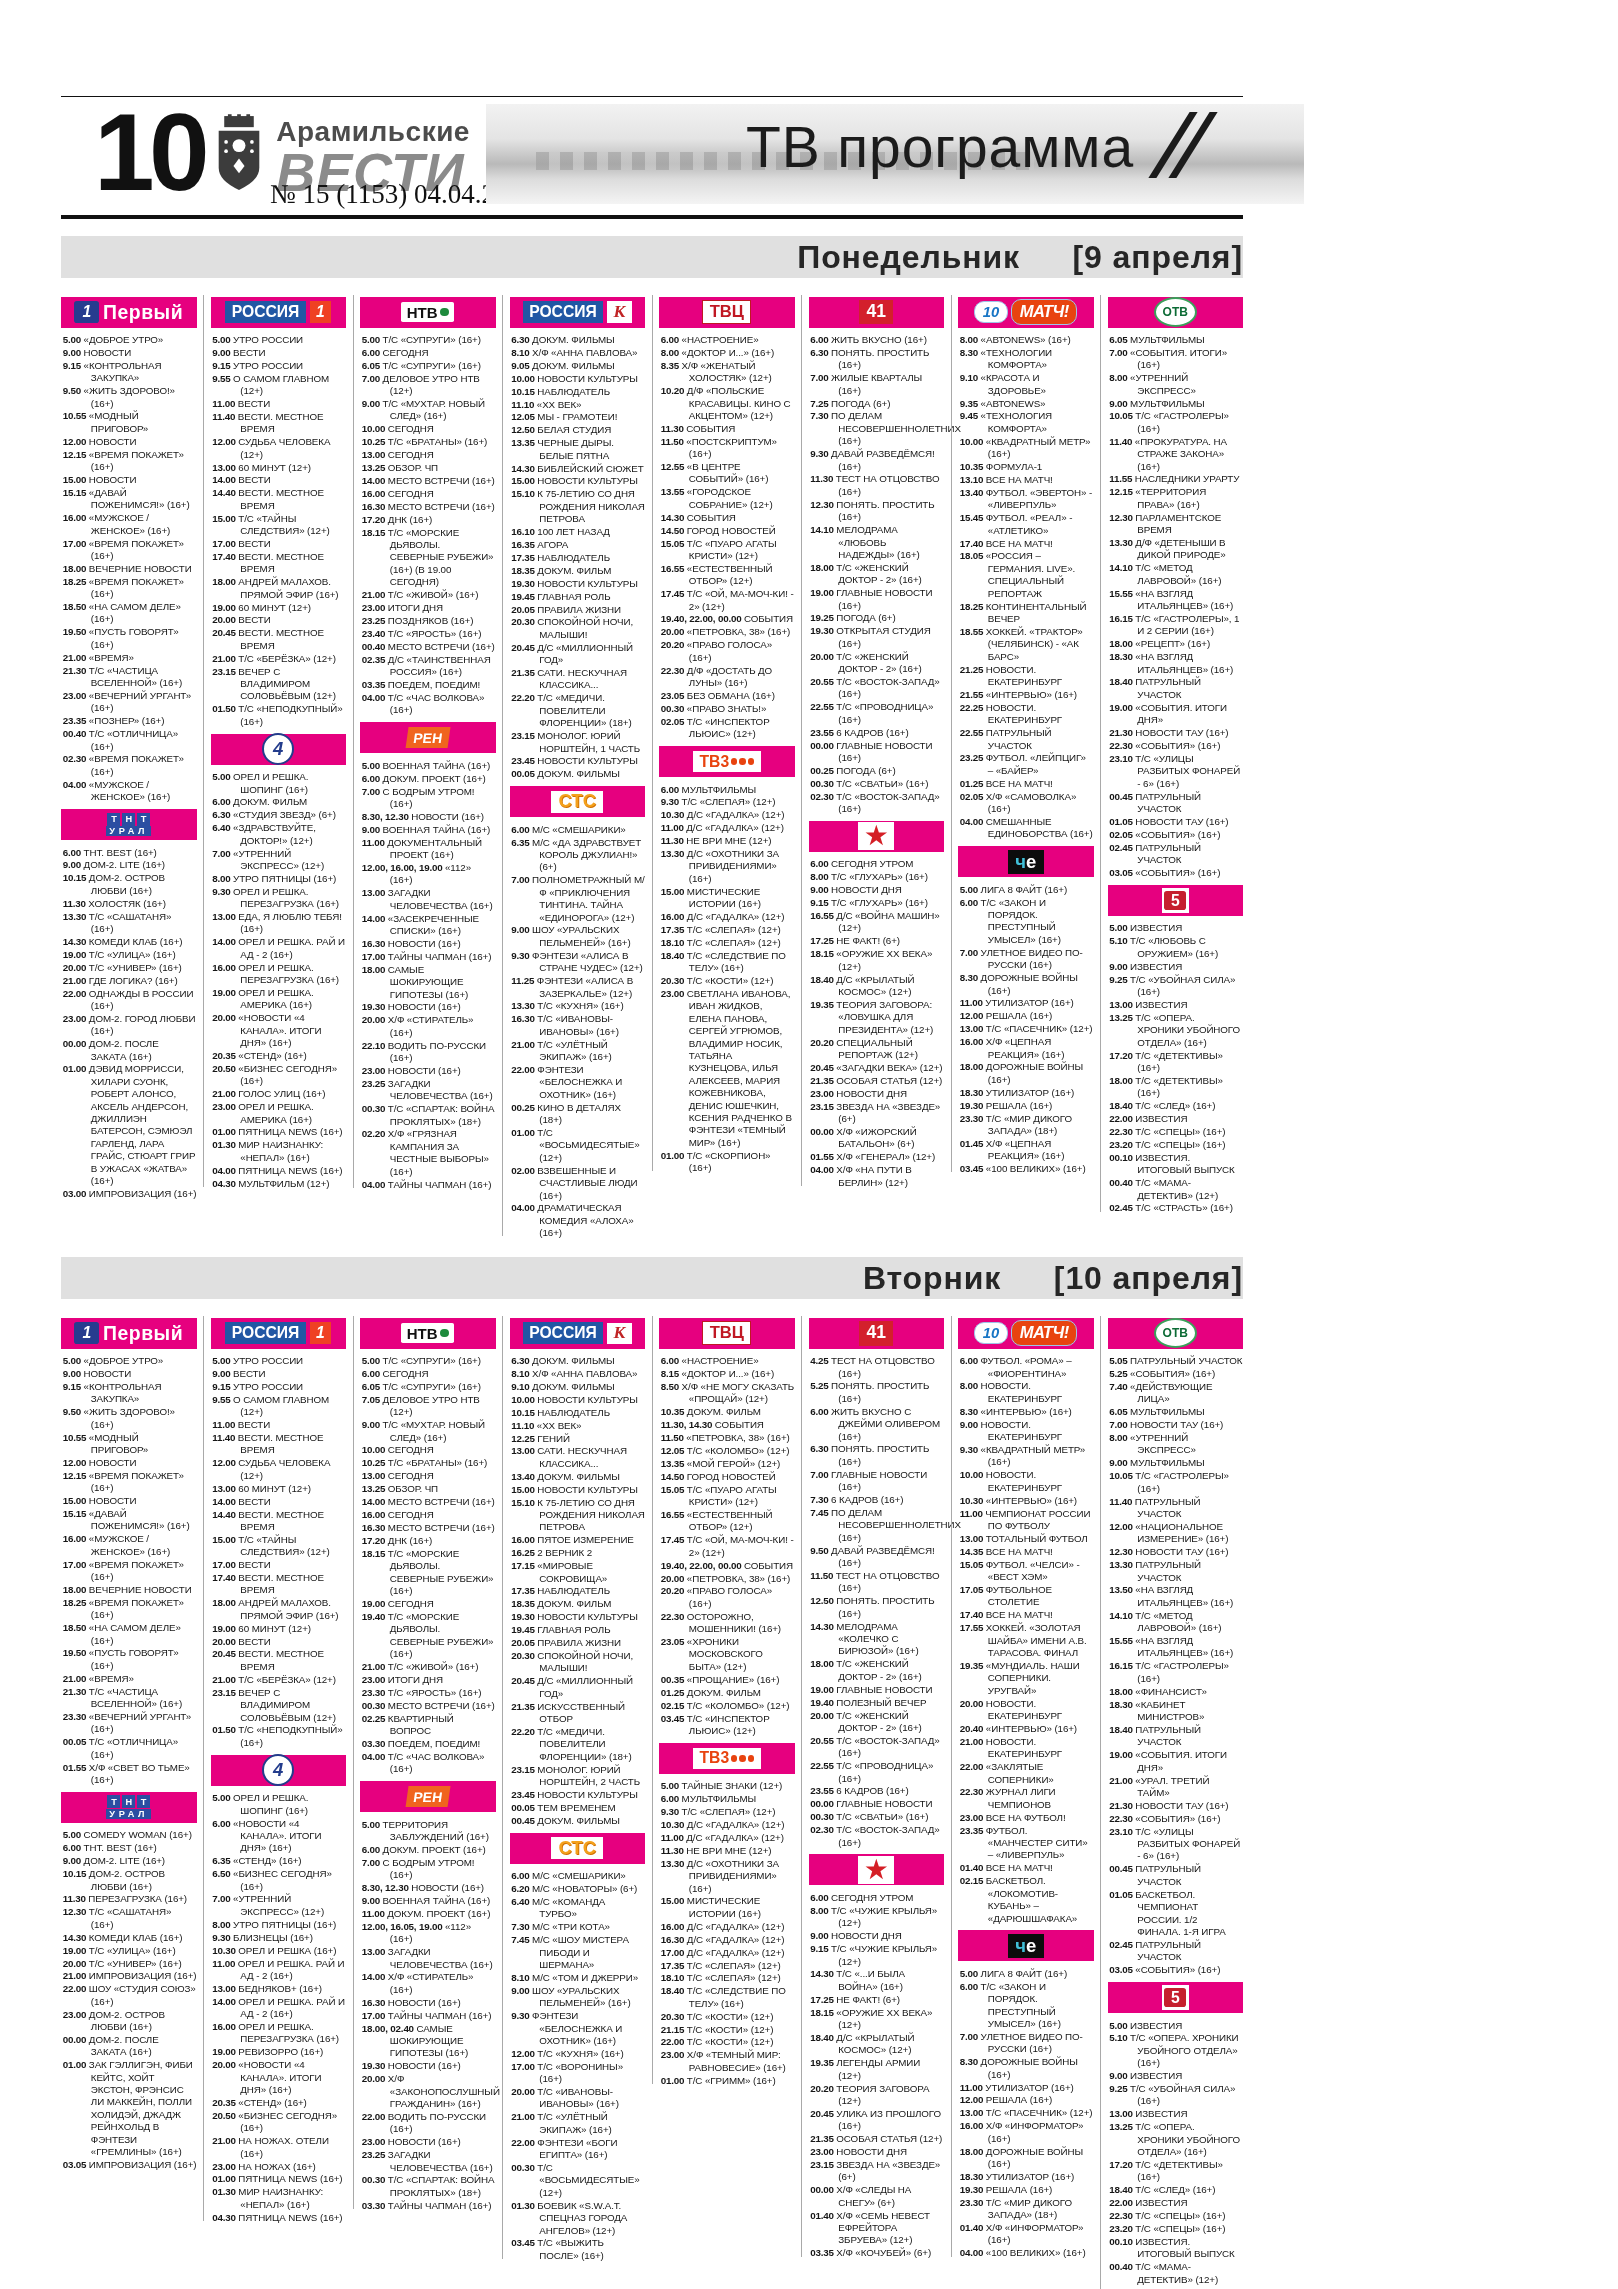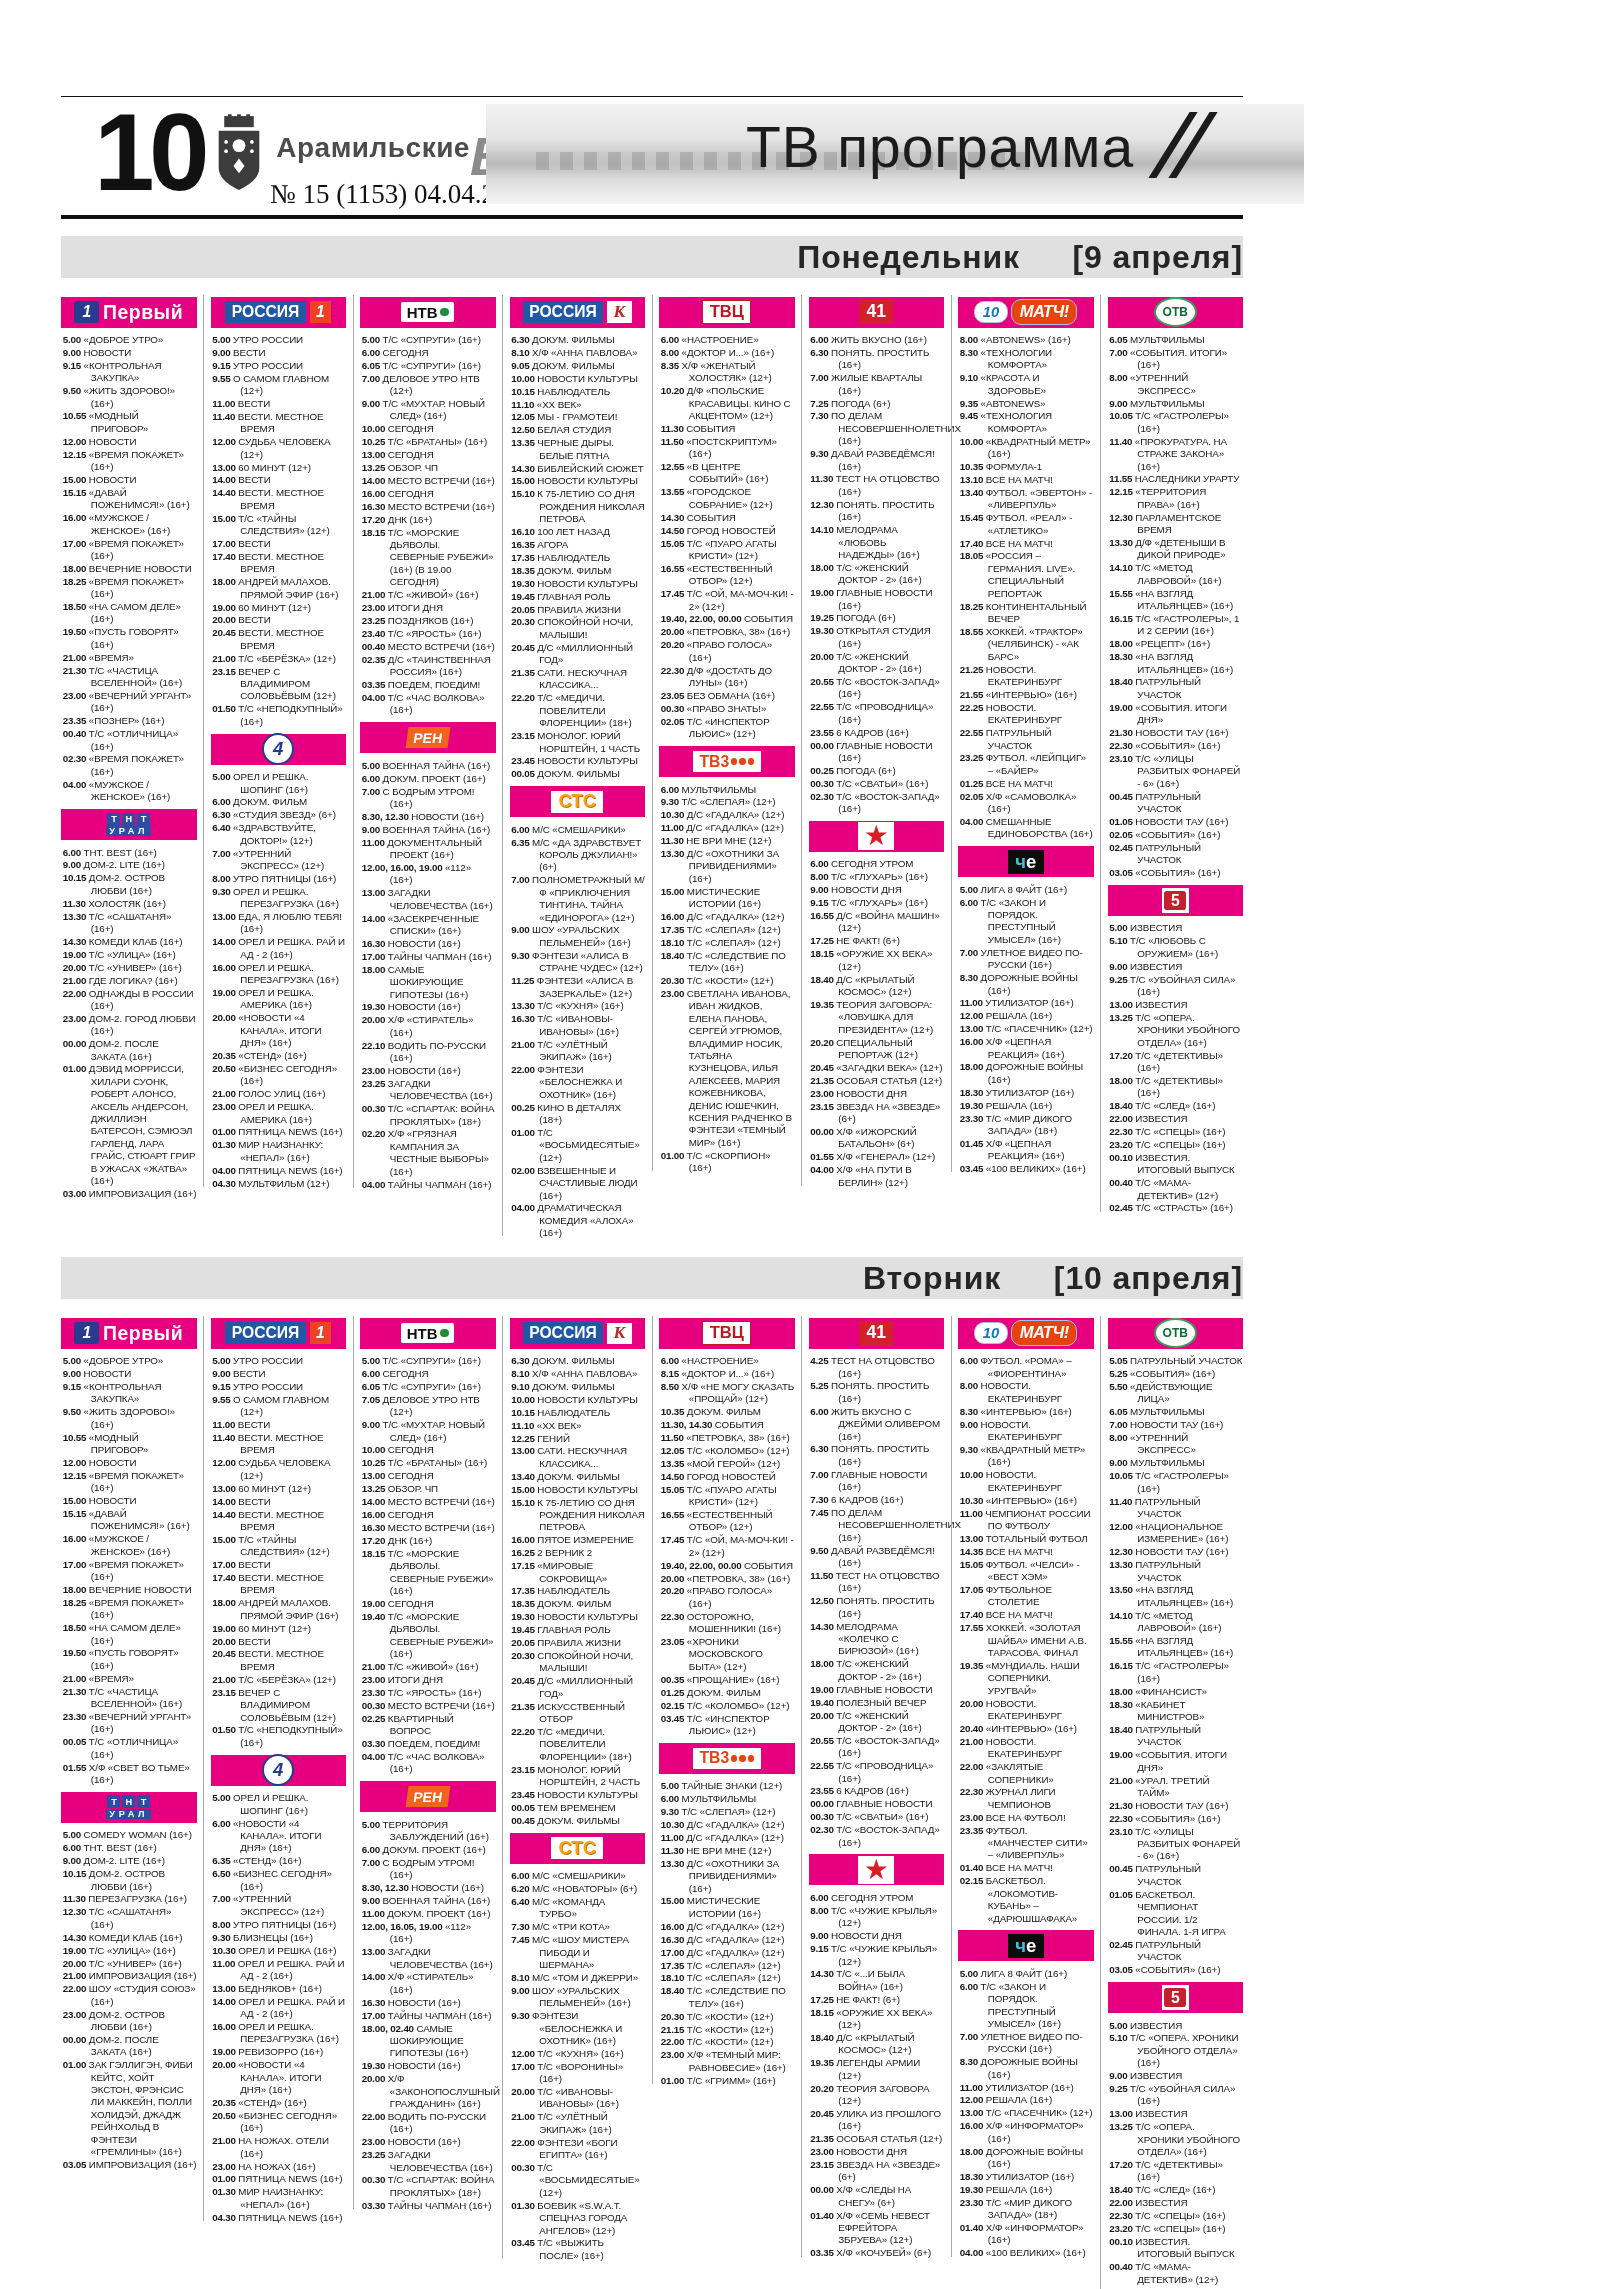--- a/index.html
+++ b/index.html
@@ -4,21 +4,21 @@
 <style>
   html,body{margin:0;padding:0;background:#fff;}
   .page{position:relative;width:1304px;height:2290px;background:#fff;overflow:hidden;
         font-family:"Liberation Sans","DejaVu Sans",sans-serif;color:#1a1a1a;}
   .content{margin:0 61px;}
   
   .masthead{position:relative;margin-top:96px;border-top:1.8px solid #111;border-bottom:4.6px solid #111;
             height:118px;display:flex;align-items:center;}
   .pagenum{font-size:109px;font-weight:bold;letter-spacing:-5.5px;line-height:1;color:#111;margin:0 9.2px 7.4px 33px;}
   .crest{width:48px;height:78px;margin:0 13px 5.5px 1.8px;}
-  .mast-mid{display:flex;flex-direction:row;justify-content:center;}
+  .mast-mid{display:flex;flex-direction:column;justify-content:center;}
   .mast-top{font-size:28px;font-weight:bold;color:#4c4c4c;letter-spacing:0.5px;}
   .mast-main{font-size:54px;font-weight:bold;font-style:italic;color:#8b8b8b;line-height:.9;letter-spacing:0.9px;}
   .issue{position:absolute;left:209px;bottom:5.5px;font-family:"Liberation Serif","DejaVu Serif",serif;
          font-size:27px;color:#111;}
   .panorama{position:absolute;left:425px;top:7.4px;width:831px;height:100px;
             background:linear-gradient(180deg,#f2f2f2 0%,#e4e4e4 35%,#b9b9b9 60%,#dcdcdc 75%,#f4f4f4 100%);}
   .panorama:before{content:"";position:absolute;left:6%;top:48%;width:60%;height:18%;
             background:repeating-linear-gradient(90deg,#9a9a9a 0 13px,#c9c9c9 13px 24px);opacity:.55;}
   .tvprog{position:absolute;right:109px;top:16.6px;font-size:57px;color:#1c1c1c;letter-spacing:0.9px;white-space:nowrap;}
   .slashes{position:absolute;right:26px;top:14.8px;width:65px;height:66px;}
@@ -975,21 +975,21 @@
           </div>
           <div class="col">
             <div class="chbar">
               <div class="logo logo-otv">
                 <span class="bx">ОТВ</span>
               </div>
             </div>
             <ul class="plist">
               <li class="prog"><b>5.05 </b>ПАТРУЛЬНЫЙ УЧАСТОК</li>
               <li class="prog"><b>5.25 </b>«СОБЫТИЯ» (16+)</li>
-              <li class="prog"><b>5.50 </b>«ДЕЙСТВУЮЩИЕ ЛИЦА»</li>
+              <li class="prog"><b>7.40 </b>«ДЕЙСТВУЮЩИЕ ЛИЦА»</li>
               <li class="prog"><b>6.05 </b>МУЛЬТФИЛЬМЫ</li>
               <li class="prog"><b>7.00 </b>НОВОСТИ ТАУ (16+)</li>
               <li class="prog"><b>8.00 </b>«УТРЕННИЙ ЭКСПРЕСС»</li>
               <li class="prog"><b>9.00 </b>МУЛЬТФИЛЬМЫ</li>
               <li class="prog"><b>10.05 </b>Т/С «ГАСТРОЛЕРЫ» (16+)</li>
               <li class="prog"><b>11.40 </b>ПАТРУЛЬНЫЙ УЧАСТОК</li>
               <li class="prog"><b>12.00 </b>«НАЦИОНАЛЬНОЕ ИЗМЕРЕНИЕ» (16+)</li>
               <li class="prog"><b>12.30 </b>НОВОСТИ ТАУ (16+)</li>
               <li class="prog"><b>13.30 </b>ПАТРУЛЬНЫЙ УЧАСТОК</li>
               <li class="prog"><b>13.50 </b>«НА ВЗГЛЯД ИТАЛЬЯНЦЕВ» (16+)</li>

